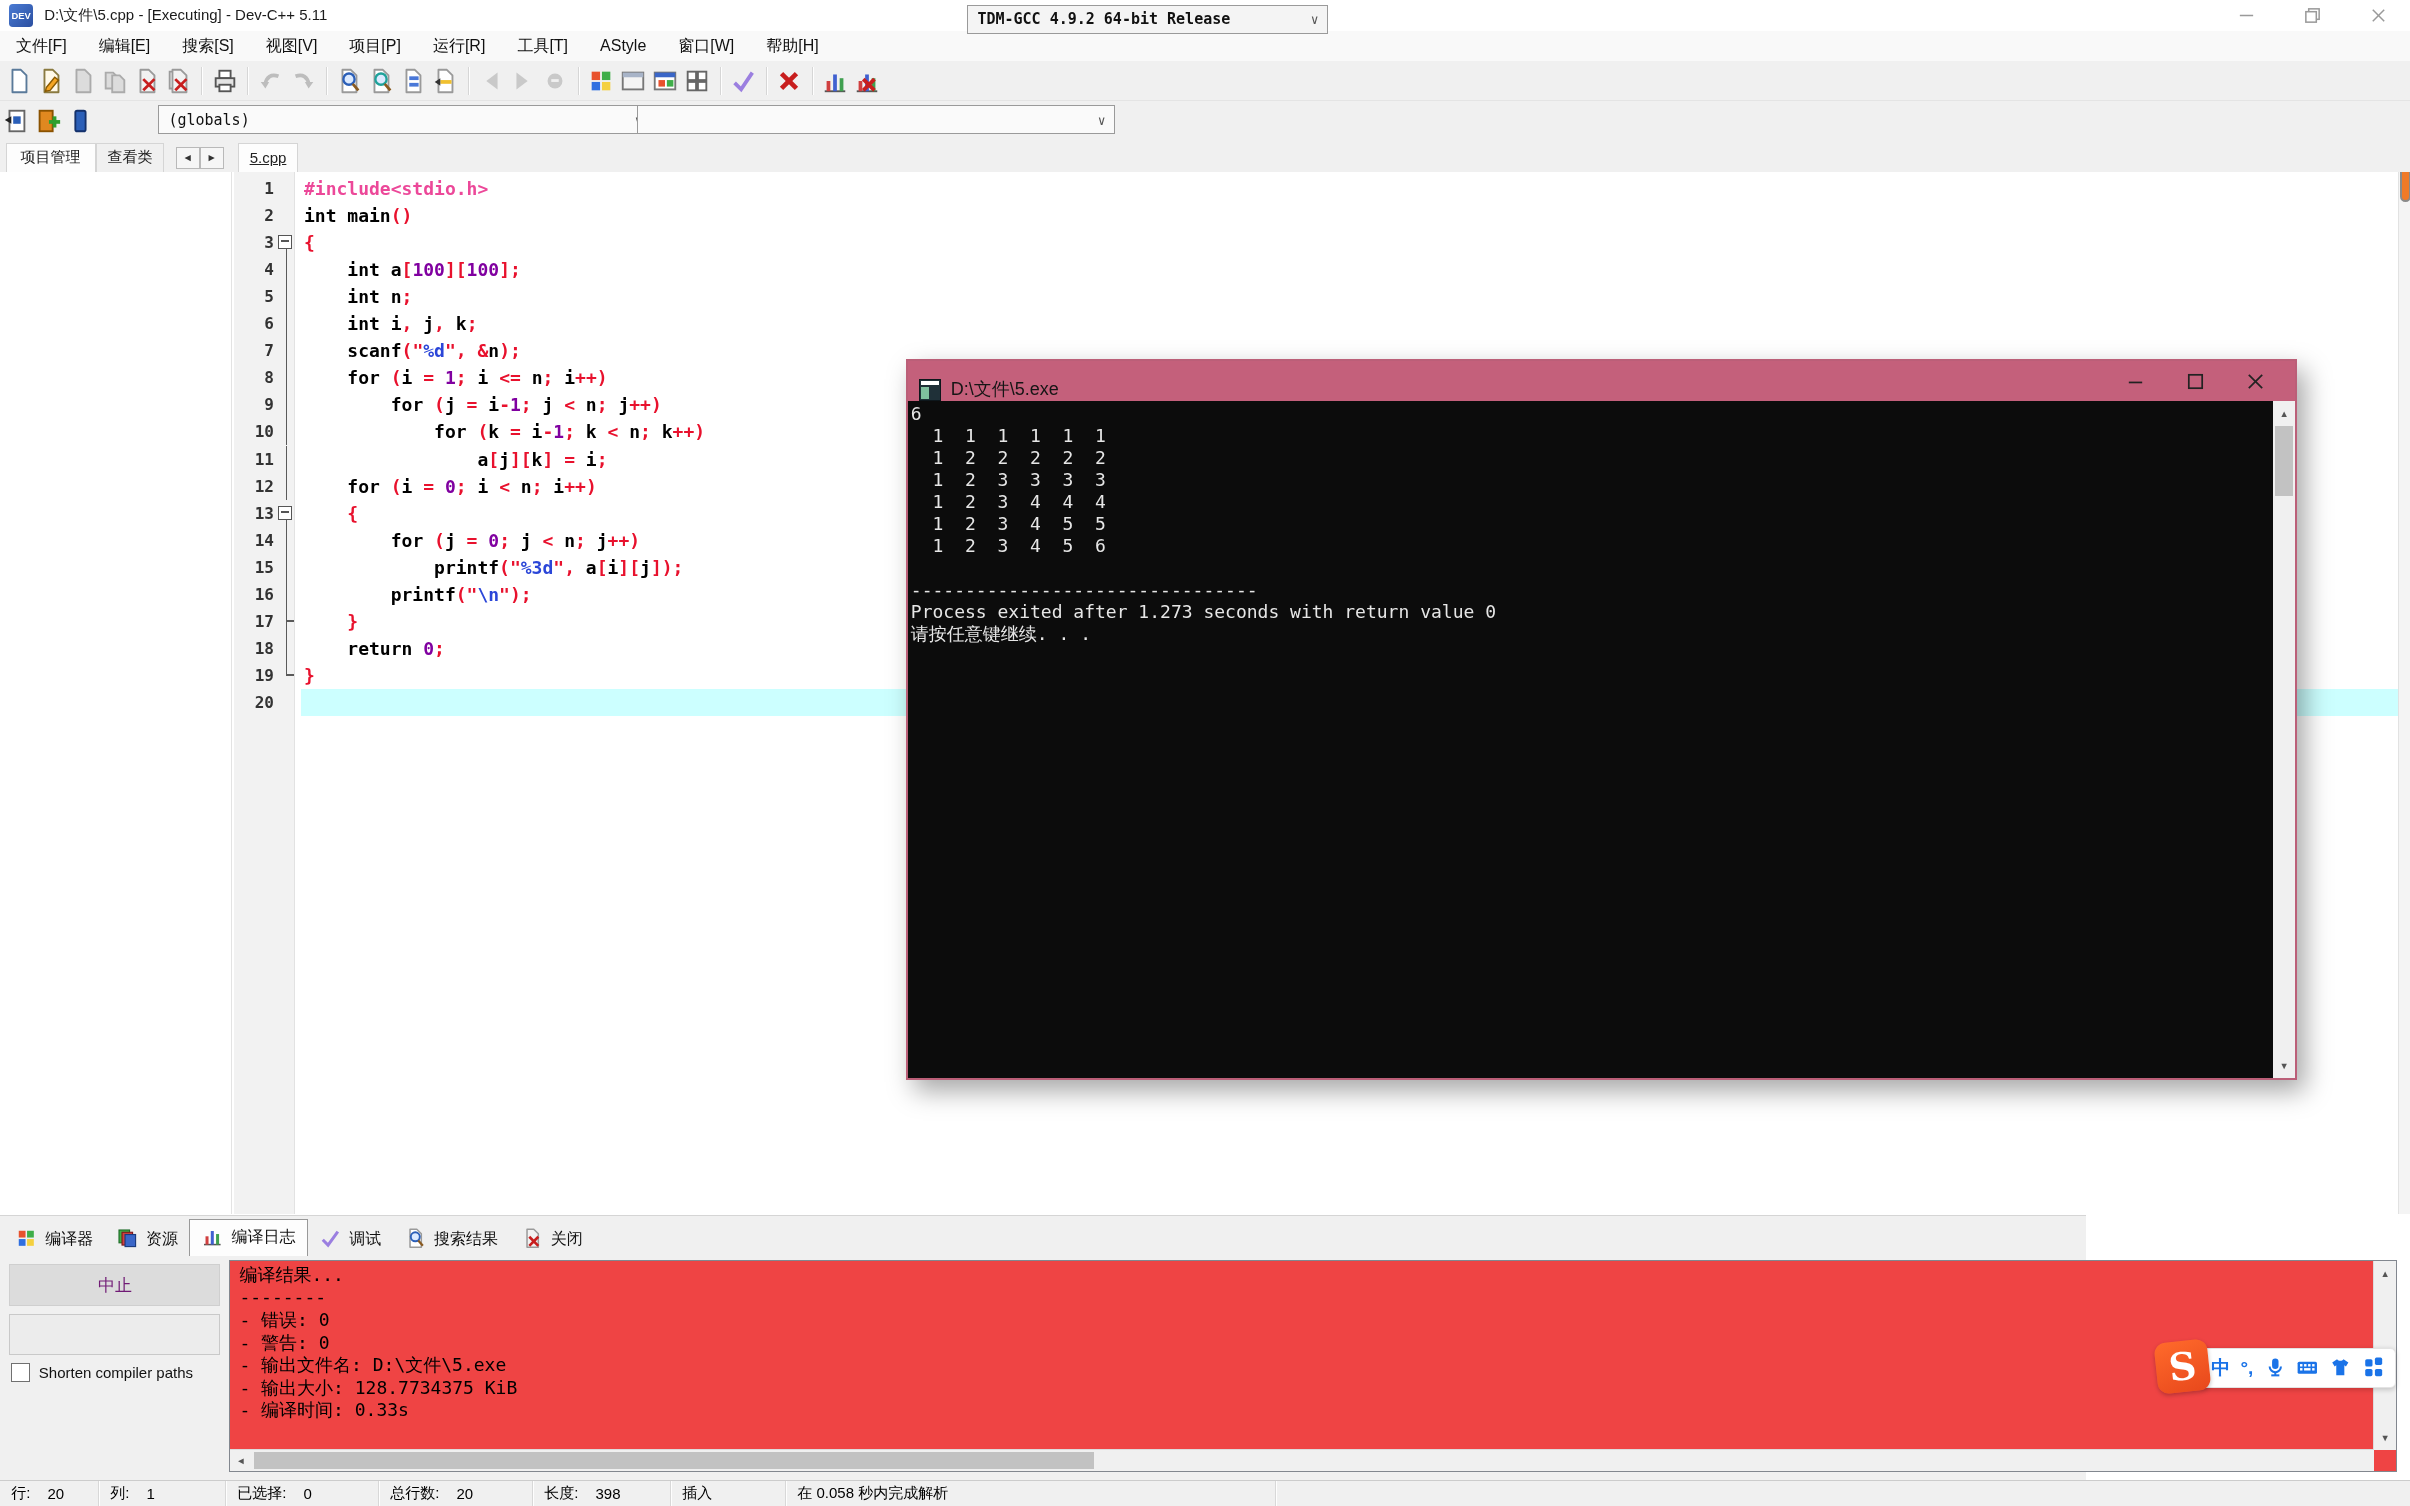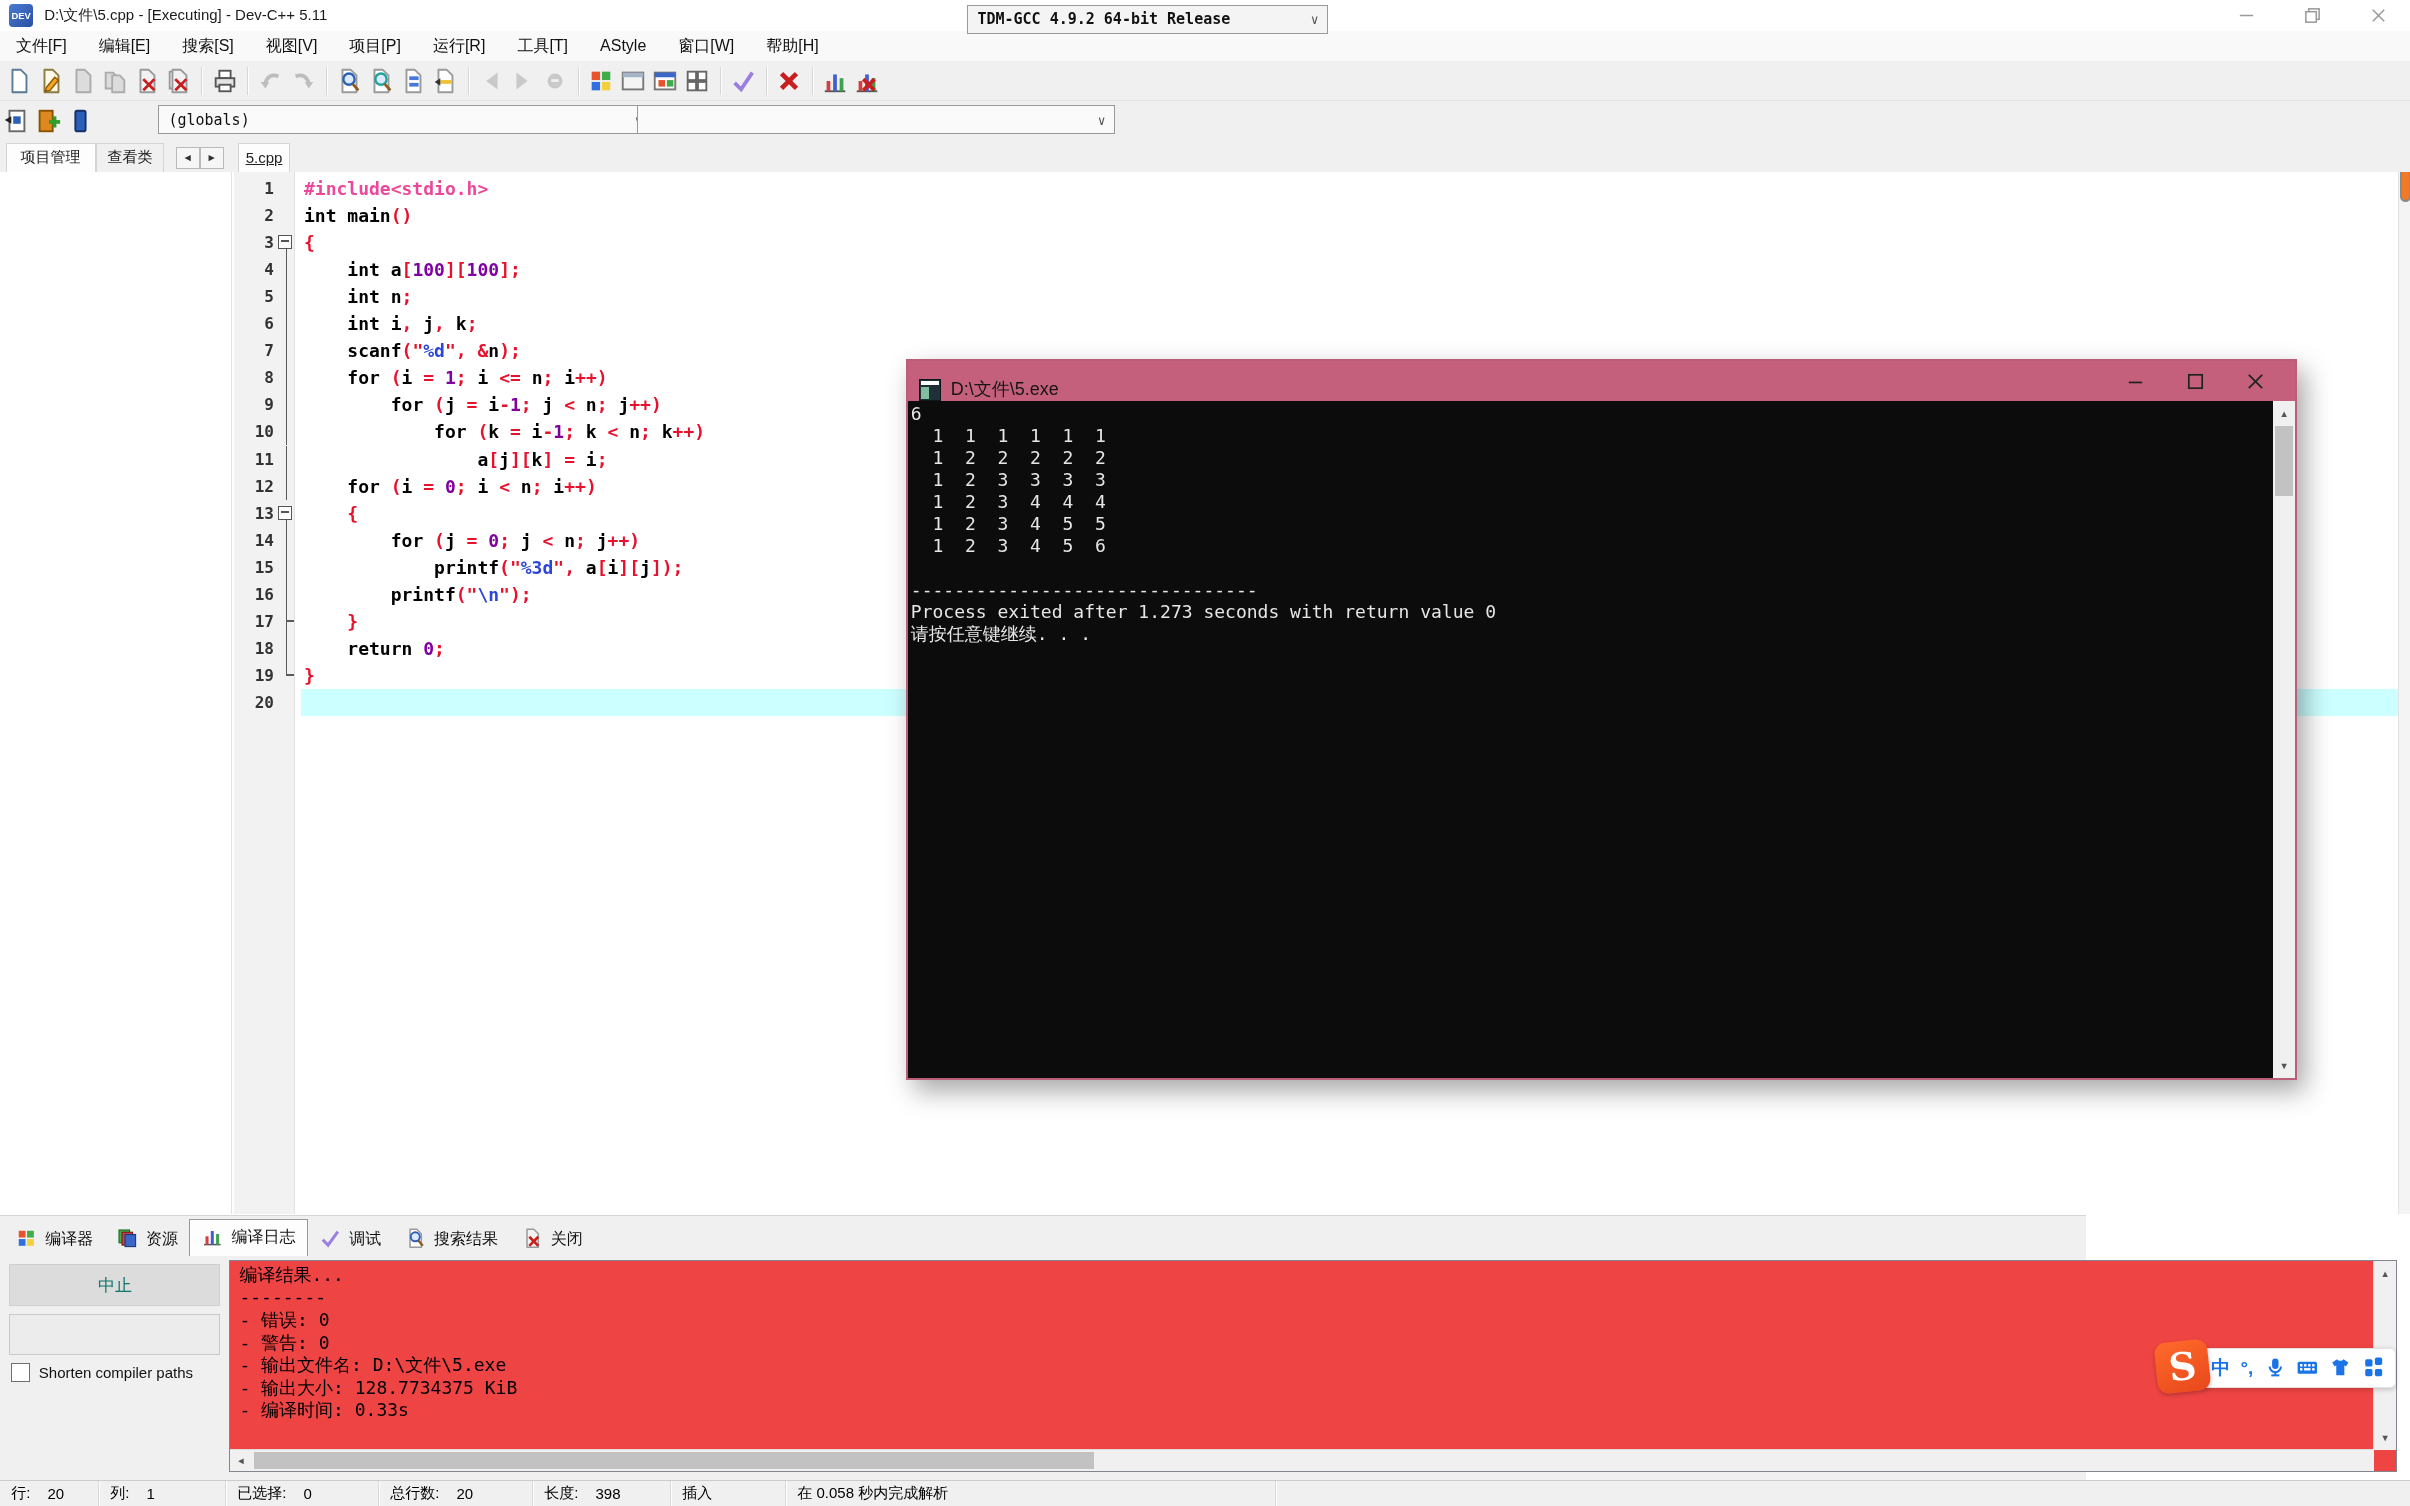--- a/index.html
+++ b/index.html
@@ -71,21 +71,21 @@
   .cscroll{position:absolute;right:0;top:0;width:21.7px;bottom:0;background:#f0f0f0;}
   .cscroll .thumb{position:absolute;left:1.9px;right:1.9px;top:25.4px;height:70px;background:#c2c2c2;}
   .sarrow{position:absolute;left:0;width:21.7px;height:21.7px;display:flex;align-items:center;justify-content:center;
           font-size:9.4px;color:#555;}
   
   .bottom{position:absolute;left:0;top:1215px;width:2086px;height:266px;background:#f0f0f0;border-top:0.9px solid #d5d5d5;box-sizing:border-box;}
   .btabs{position:absolute;left:3.8px;top:3.8px;height:36px;display:flex;align-items:flex-end;}
   .btab{display:flex;align-items:center;height:32px;padding:0 11.3px;font-size:16px;color:#111;gap:7.5px;}
   .btab.active{background:#fdfdfd;border:0.9px solid #999;border-bottom:none;height:36px;}
   .btab svg{width:22.6px;height:22.6px;}
-  .abortbtn{position:absolute;left:9.4px;top:48px;width:211px;height:42px;background:#dcdcdc;color:#0f766e;
+  .abortbtn{position:absolute;left:9.4px;top:48px;width:211px;height:42px;background:#dcdcdc;color:#701a75;
             font-size:17px;display:flex;align-items:center;justify-content:center;border:0.9px solid #cfcfcf;box-sizing:border-box;}
   .progressbox{position:absolute;left:9.4px;top:98px;width:211px;height:41px;background:#ececec;border:0.9px solid #c9c9c9;box-sizing:border-box;}
   .shorten{position:absolute;left:11.3px;top:147px;display:flex;align-items:center;gap:8.5px;font-size:15px;color:#111;}
   .cbox{width:19px;height:19px;background:#fff;border:0.9px solid #707070;box-sizing:border-box;}
   .logbox{position:absolute;left:229px;top:44px;width:2168px;height:212px;background:#ef4444;border:0.9px solid #82878f;box-sizing:border-box;}
   .logpre{position:absolute;left:9.4px;top:2.8px;margin:0;font-family:"DejaVu Sans Mono",monospace;font-size:18px;line-height:22.6px;color:#000;white-space:pre;}
   .logvscroll{position:absolute;right:0;top:0;width:21.7px;bottom:21px;background:#f0f0f0;border-left:0.9px solid #dcdcdc;}
   .loghscroll{position:absolute;left:0;right:21.7px;bottom:0;height:21px;background:#f0f0f0;border-top:0.9px solid #dcdcdc;}
   .loghscroll .thumb{position:absolute;left:23.5px;top:1.9px;height:17px;width:840px;background:#c2c2c2;}
   .harrow{position:absolute;top:0;width:21.7px;height:21px;display:flex;align-items:center;justify-content:center;font-size:9.4px;color:#555;}
@@ -366,21 +366,21 @@
   <div class="combo second" style="top:105px;">
     <span></span>
     <span class="arrow">∨</span>
   </div>
 
   <div class="tabrow">
     <div class="ltab active" id="ltab0" style="left:5.6px;width:90px;">项目管理</div>
     <div class="ltab" id="ltab1" style="left:96px;width:68px;">查看类</div>
     <div class="spinbtn" style="left:176px;">◄</div>
     <div class="spinbtn" style="left:200px;">►</div>
-    <div class="ltab active" style="left:238px;width:52px;text-decoration:underline;">
+    <div class="ltab active" style="left:238px;width:60px;text-decoration:underline;">
         <span>5.cpp</span>
       </div>
   </div>
 
   <div class="main">
     <div class="leftpanel"></div>
     <div class="gutter"></div>
     <div class="curline" id="curline" style="top: 517px; width: 2097px; background: rgb(204, 255, 255);"></div>
     <div id="codelines">
         <div class="eline" style="top: 2.8px;">

